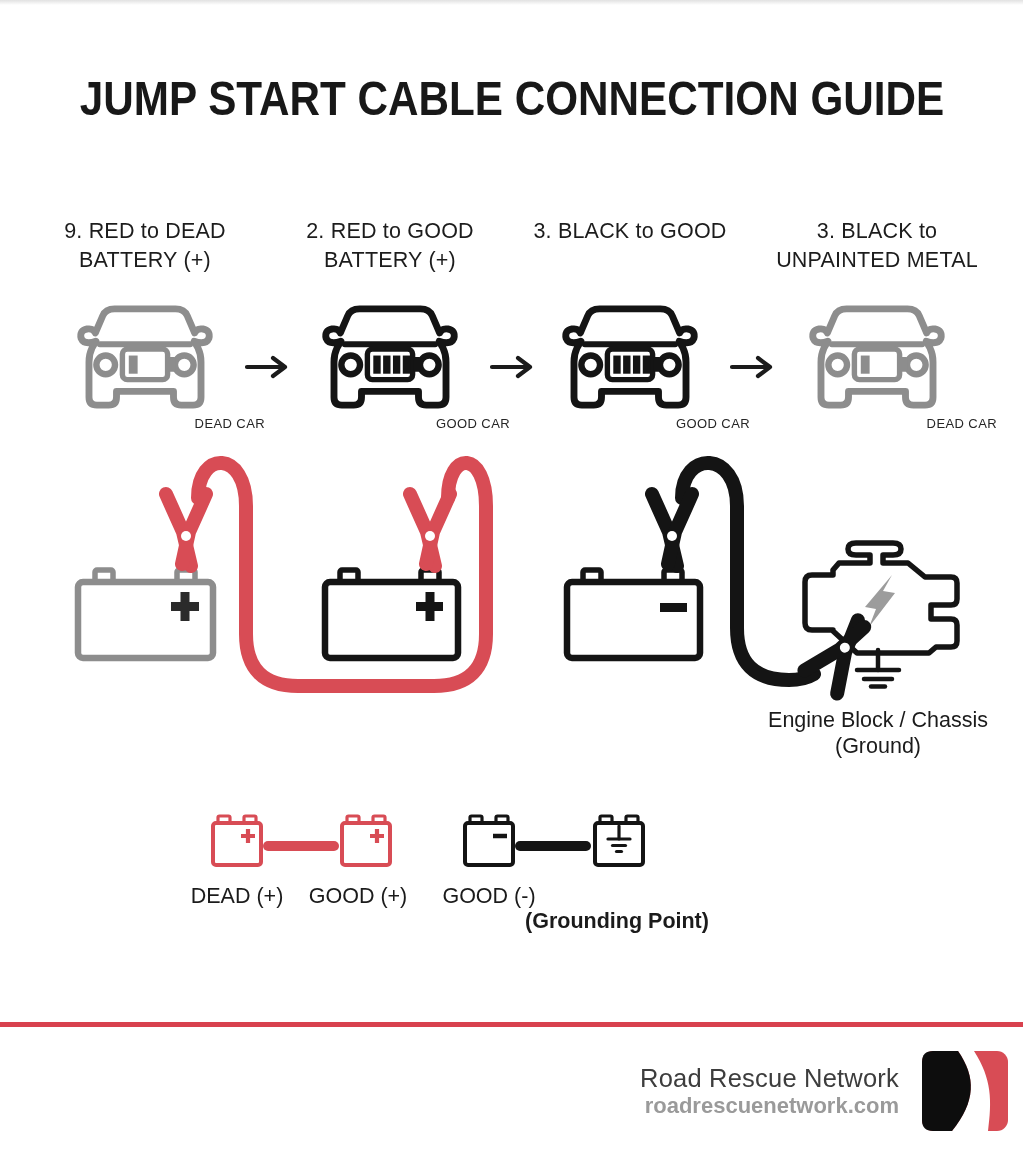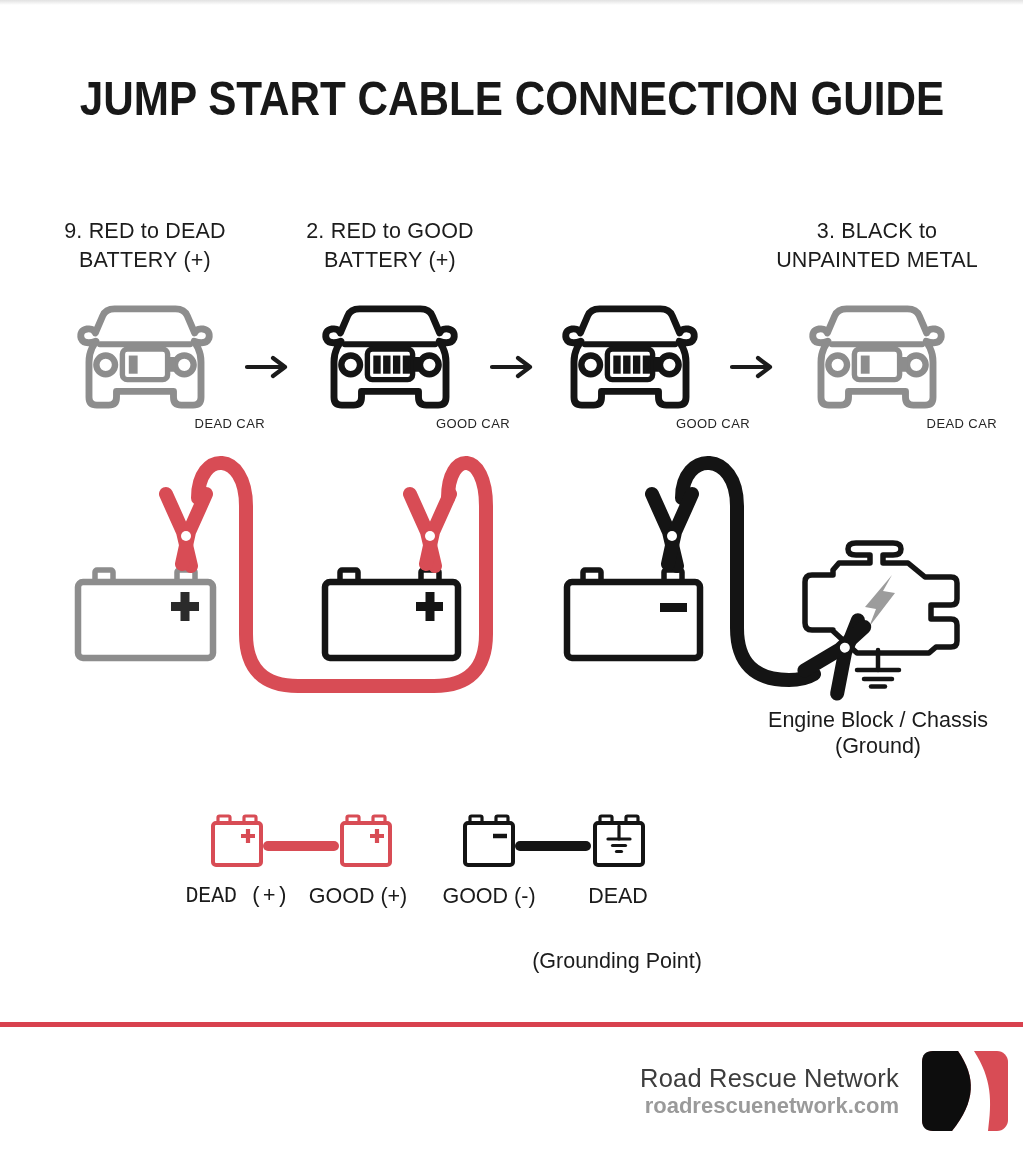--- a/index.html
+++ b/index.html
@@ -9,21 +9,21 @@
   .top-shade{left:0;top:0;width:1024px;height:5px;
              background:linear-gradient(180deg,#c9c9c9 0%,rgba(255,255,255,0) 100%);opacity:.55;}
   .title{left:0;top:74px;width:1024px;text-align:center;font-size:48px;line-height:50px;
          font-weight:700;letter-spacing:0px;transform:scaleX(.88);transform-origin:50% 50%;color:#181818;}
   .step-heading{top:217px;width:240px;text-align:center;font-size:21.5px;line-height:29px;
                 font-weight:500;color:#1c1c1c;letter-spacing:.2px;}
   .car-label{top:416px;width:240px;text-align:right;font-size:13px;font-weight:500;
              color:#262626;letter-spacing:.4px;}
   .engine-label{width:340px;text-align:center;font-size:21.5px;line-height:26px;font-weight:500;color:#1b1b1b;}
   .legend-label{top:884px;width:200px;text-align:center;font-size:21.5px;font-weight:500;color:#1b1b1b;}
-  .legend-sublabel{top:909px;width:300px;text-align:center;font-size:21.5px;font-weight:400;color:#1b1b1b;margin-top:40px;}
+  .legend-sublabel{top:909px;width:300px;text-align:center;font-size:21.5px;font-weight:700;color:#1b1b1b;}
   .divider{left:0;top:1022px;width:1024px;height:5px;background:#d8414e;}
   .brand{top:1064px;right:124px;width:500px;text-align:right;font-size:25.5px;font-weight:400;color:#3d3d3d;letter-spacing:.2px;}
   .website{top:1093px;right:124px;width:500px;text-align:right;font-size:22px;font-weight:700;color:#9a9a9a;}
   svg{display:block;}
 </style>
 </head>
 <body>
 
 <div class="page">
 
@@ -33,20 +33,21 @@
 
   <div class="abs step-heading" style="left:25px;">
     <div>9. RED to DEAD</div>
     <div>BATTERY (+)</div>
   </div>
   <div class="abs step-heading" style="left:270px;">
     <div>2. RED to GOOD</div>
     <div>BATTERY (+)</div>
   </div>
   <div class="abs step-heading" style="left:510px;">
+    <div>3. BLACK to GOOD</div>
   </div>
   <div class="abs step-heading" style="left:757px;">
     <div>3. BLACK to</div>
     <div>UNPAINTED METAL</div>
   </div>
 
   <svg class="abs" style="left:71px;top:301px;" width="148" height="113" viewBox="0 0 150 115">
     <g stroke="#8d8d8d" fill="none" stroke-width="7" stroke-linejoin="round" stroke-linecap="round">
       <path fill="#ffffff" d="M38 106 L26 106 Q18 106 18 98 L18 62 Q18 54 21 48 L25 41 Q13 45 10 38 Q8 30 16 28.5 Q22.5 27.5 24.5 32.5 L32 15 Q35 8 44 8 L106 8 Q115 8 118 15 L125.5 32.5 Q127.5 27.5 134 28.5 Q142 30 140 38 Q137 45 125 41 L129 48 Q132 54 132 62 L132 98 Q132 106 124 106 L112 106 Q104 106 104 98 L104 92 L46 92 L46 98 Q46 106 38 106 Z"></path>
       <path d="M29 44 L121 44" stroke-width="6"></path>
@@ -201,24 +202,23 @@
       <rect x="415" y="15" width="48" height="42" rx="3"></rect>
       <g fill="none" stroke-width="3.2" stroke-linecap="round">
         <path d="M439 18 V31"></path>
           <path d="M428 31 H450"></path>
           <path d="M432.5 37.5 H445.5"></path>
           <path d="M436.5 43.5 H441.5"></path>
       </g>
     </g>
   </svg>
 
-  <div class="abs legend-label" style="left:137px;font-family:Liberation Mono, monospace;">DEAD (+)</div>
+  <div class="abs legend-label" style="left:137px;">DEAD (+)</div>
   <div class="abs legend-label" style="left:258px;">GOOD (+)</div>
   <div class="abs legend-label" style="left:389px;">GOOD (-)</div>
-  <div class="abs legend-label" style="left:518px;">DEAD</div>
   <div class="abs legend-sublabel" style="left:467px;">(Grounding Point)</div>
 
   <div class="abs divider"></div>
   <div class="abs brand">Road Rescue Network</div>
   <div class="abs website">roadrescuenetwork.com</div>
 
   <svg class="abs" style="left:922px;top:1051px;" width="86" height="80" viewBox="0 0 86 80">
     <rect x="0" y="0" width="86" height="80" rx="11" fill="#d84c55"></rect>
     <path d="M36 0 L52 0 C70 28 70 50 66 80 L30 80 C54 50 54 26 36 0 Z" fill="#ffffff"></path>
     <path d="M11 0 L36 0 C54 26 54 50 30 80 L11 80 Q0 80 0 69 L0 11 Q0 0 11 0 Z" fill="#0d0d0d"></path>

